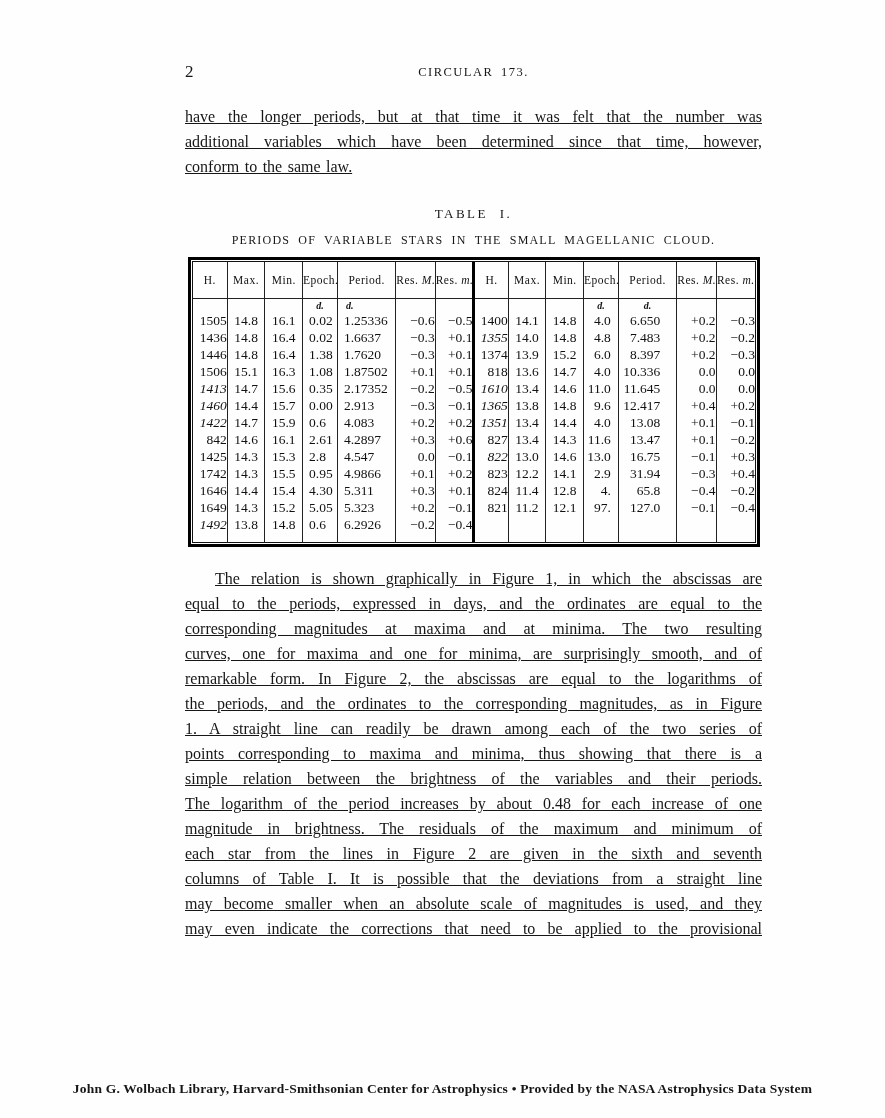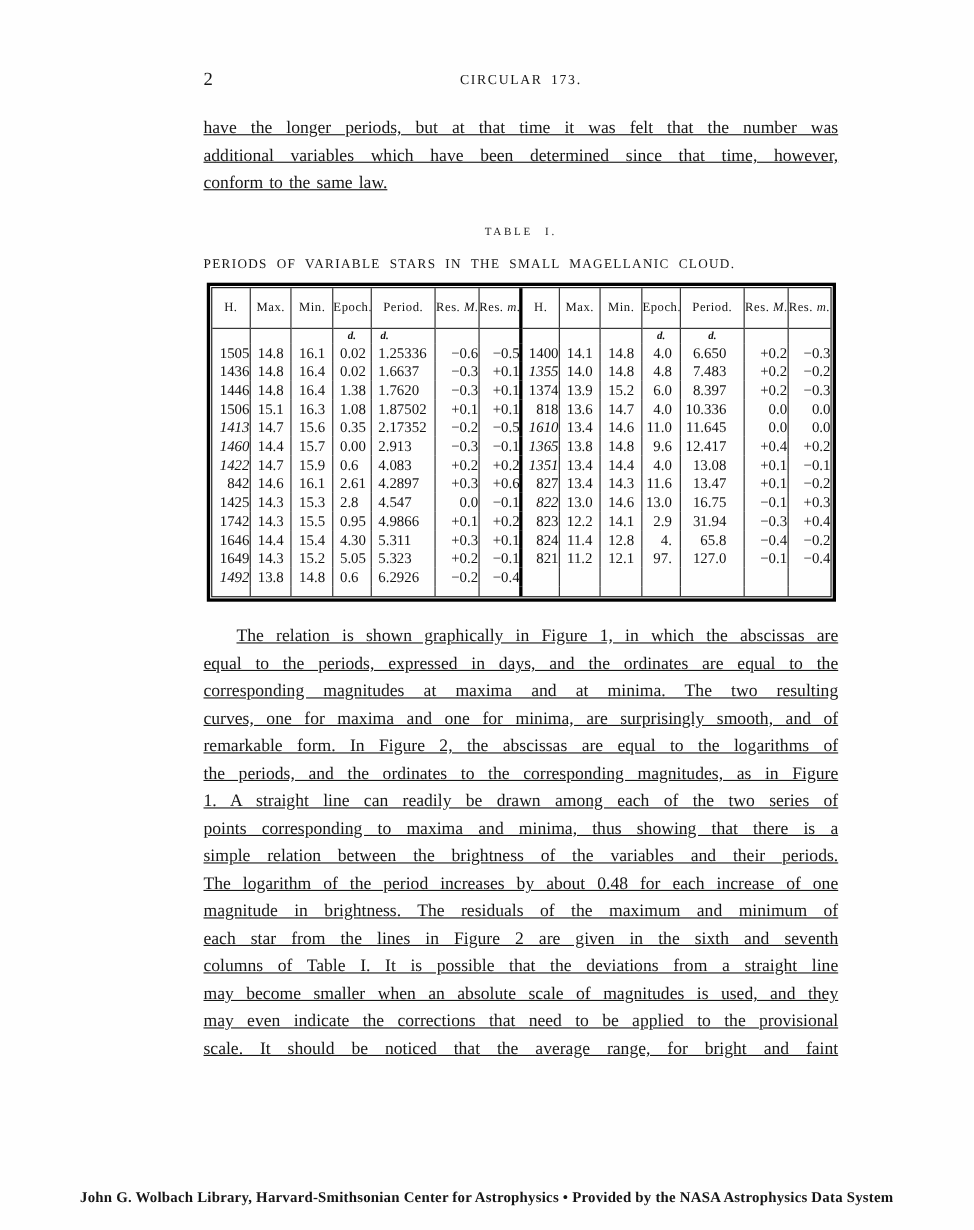--- a/index.html
+++ b/index.html
@@ -22,24 +22,24 @@
   .jline {
     line-height:25px; height:25px; white-space:normal;
     text-align:justify; text-align-last:justify;
     word-spacing:1.5px;
   }
   .jline.no-stretch { text-align-last:left; }
   .jline.indent { padding-left:30px; }
   
   .tbl-title {
     position:absolute; top:206px; left:185px; width:577px; text-align:center;
-    font-size:10px; letter-spacing:2.5px; word-spacing:6px;
+    font-size:13px; letter-spacing:2.5px; word-spacing:6px;
   }
   .tbl-subtitle {
-    position:absolute; top:233px; left:185px; width:577px; text-align:left;
+    position:absolute; top:233px; left:185px; width:577px; text-align:center;
     font-size:12px; letter-spacing:1.2px; word-spacing:4px;
   }
   
   .tbl-frame {
     position:absolute; top:257px; left:188px; width:572px;
     border:3px solid #000; padding:1px; box-sizing:border-box;
     background:#fefefe;
   }
   .tbl-frame-inner { border:1px solid #111; }
   table.ptable {
@@ -389,18 +389,17 @@
       <div class="jline">the periods, and the ordinates to the corresponding magnitudes, as in Figure</div>
       <div class="jline">1.  A straight line can readily be drawn among each of the two series of</div>
       <div class="jline">points corresponding to maxima and minima, thus showing that there is a</div>
       <div class="jline">simple relation between the brightness of the variables and their periods.</div>
       <div class="jline">The logarithm of the period increases by about 0.48 for each increase of one</div>
       <div class="jline">magnitude in brightness.  The residuals of the maximum and minimum of</div>
       <div class="jline">each star from the lines in Figure 2 are given in the sixth and seventh</div>
       <div class="jline">columns of Table I.  It is possible that the deviations from a straight line</div>
       <div class="jline">may become smaller when an absolute scale of magnitudes is used, and they</div>
       <div class="jline">may even indicate the corrections that need to be applied to the provisional</div>
-      <div class="jline">scale.  It should be noticed that the average range, for bright and faint</div>
     </div>
 
   <div class="footer">John G. Wolbach Library, Harvard-Smithsonian Center for Astrophysics  •  Provided by the NASA Astrophysics Data System</div>
 
 </div>
 
 </body></html>

